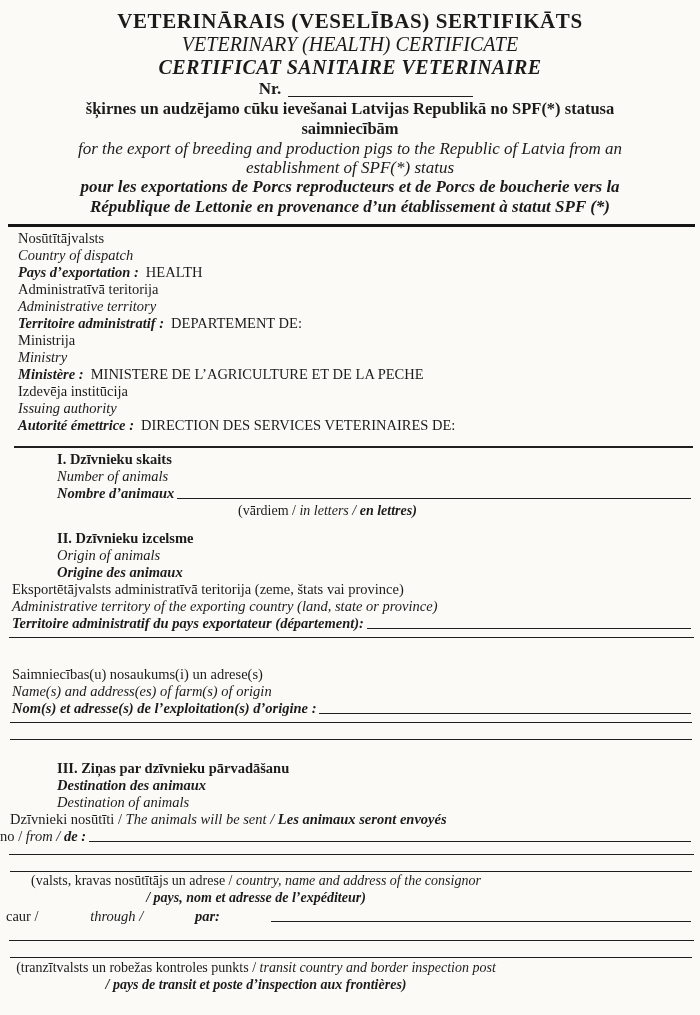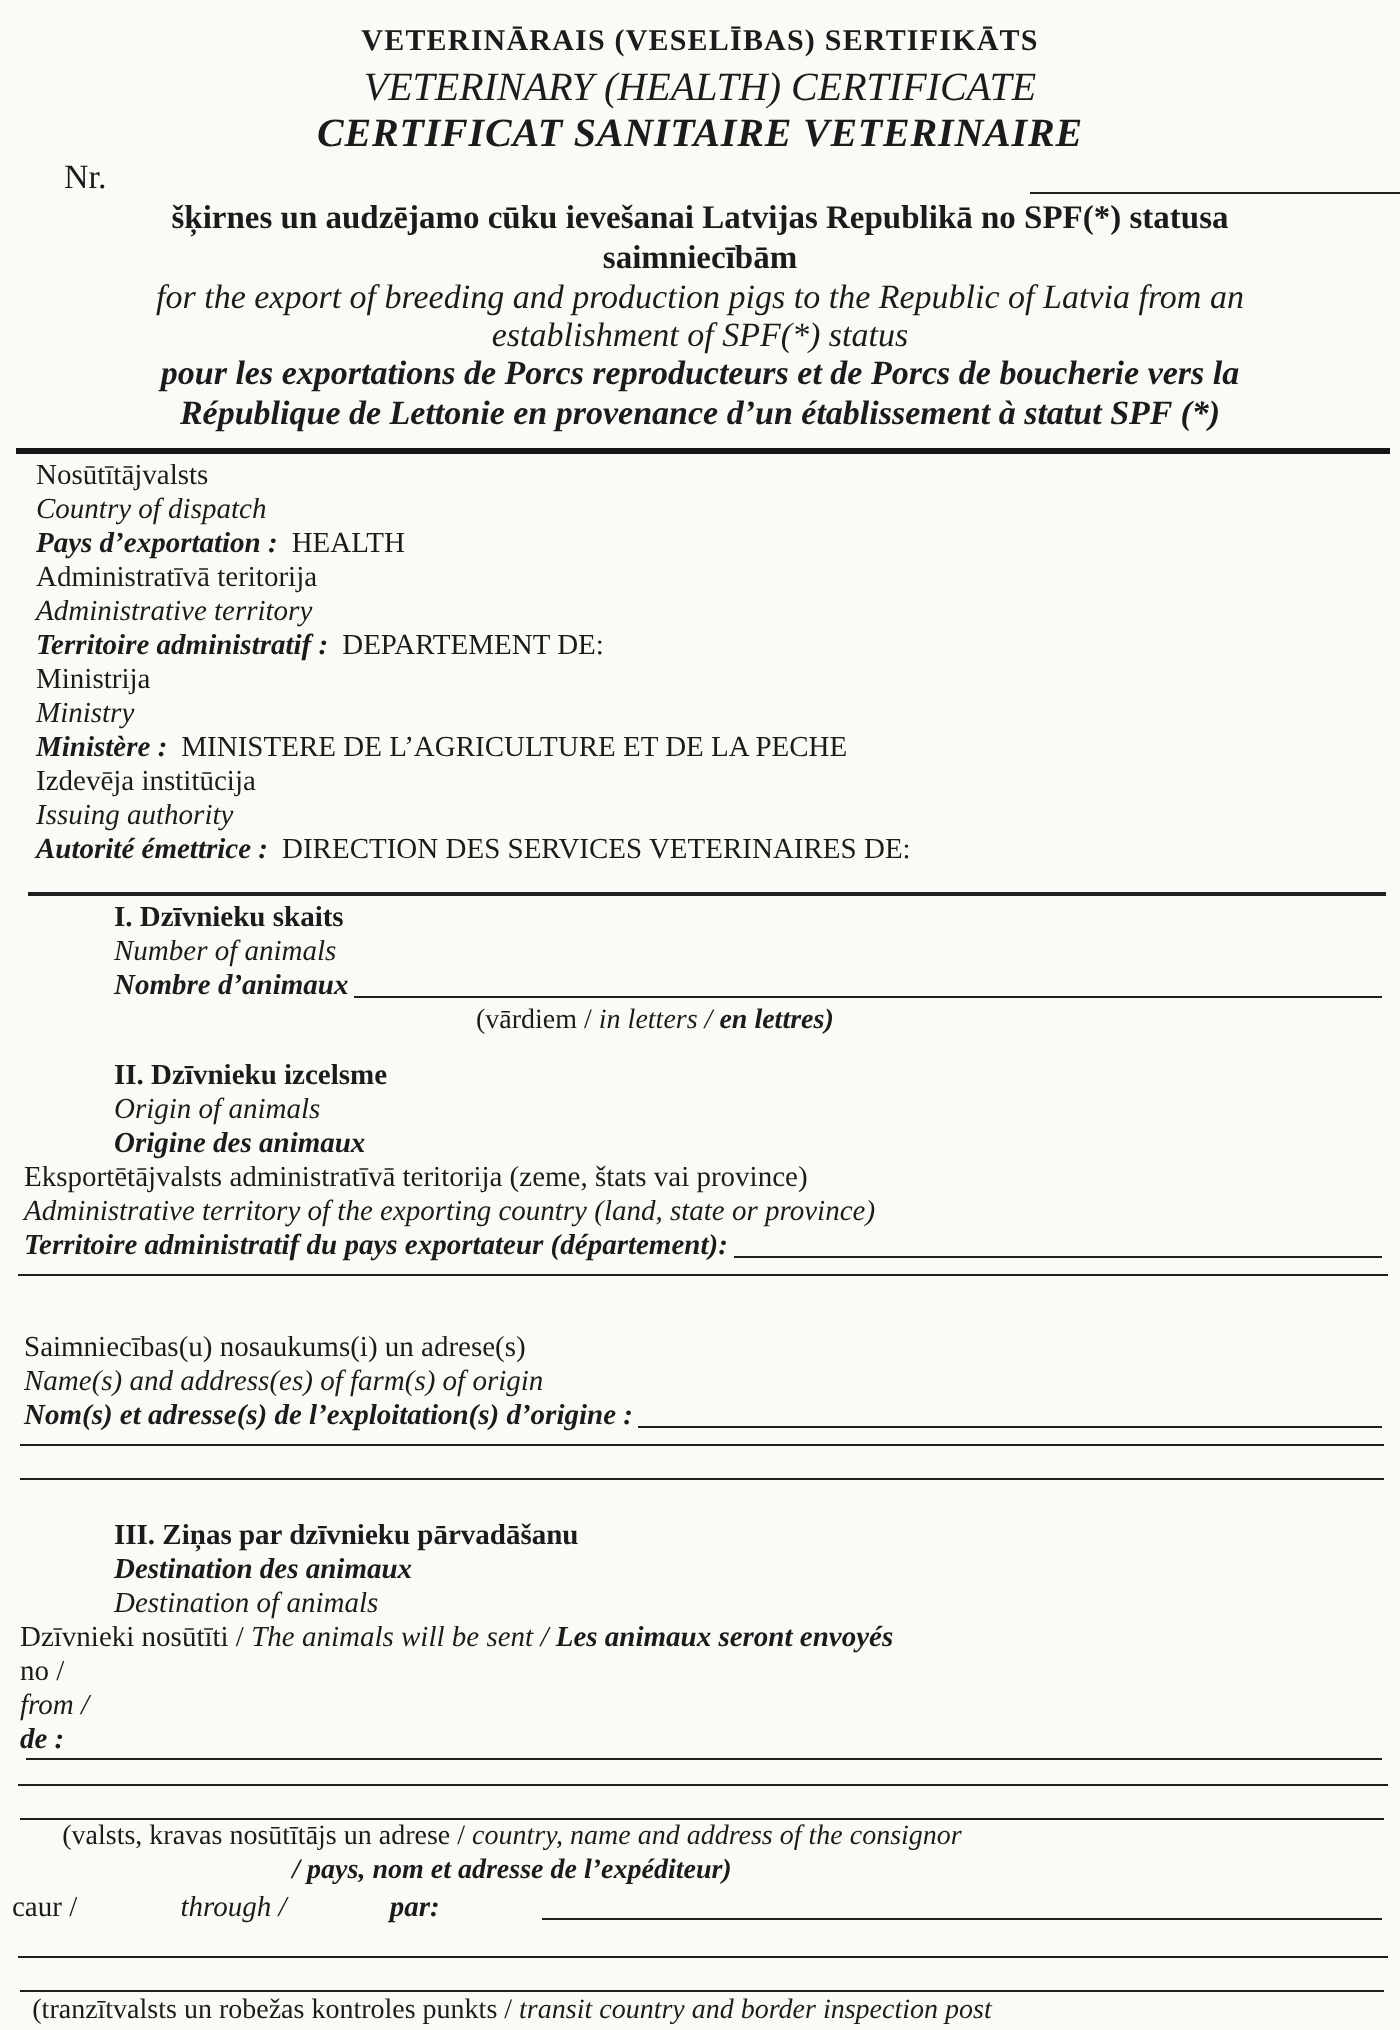--- a/index.html
+++ b/index.html
@@ -13,24 +13,24 @@
     width:700px;height:1015px;margin:0 auto;
     background:var(--paper);color:var(--ink);
     font-family:"Liberation Serif","DejaVu Serif",serif;
     padding-top:9px;overflow:hidden;position:relative;
   }
   .c{text-align:center;}
   .b{font-weight:bold;}
   .i{font-style:italic;}
   .bi{font-weight:bold;font-style:italic;}
   .line{font-size:14.5px;line-height:17px;white-space:pre-wrap;}
-  .t1{font-size:15px;line-height:24px;font-weight:bold;letter-spacing:.6px;text-align:center;}
+  .t1{font-size:21px;line-height:24px;font-weight:bold;letter-spacing:.6px;text-align:center;}
   .t2{font-size:20px;line-height:23px;font-style:italic;}
   .t3{font-size:20px;line-height:23px;font-weight:bold;font-style:italic;letter-spacing:.4px;}
-  .nr-row{display:flex;justify-content:space-between;align-items:stretch;font-weight:normal;
+  .nr-row{display:flex;justify-content:center;align-items:stretch;font-weight:bold;
           font-size:17px;line-height:20px;padding-left:32px;}
   .nr-fill{width:185px;border-bottom:1.8px solid var(--rule);margin:0 0 2px 7px;}
   .p-lv{font-size:16.5px;line-height:20px;font-weight:bold;}
   .p-en{font-size:17px;line-height:19px;font-style:italic;}
   .p-fr{font-size:17px;line-height:20px;font-weight:bold;font-style:italic;}
   .hr-thick{border:0;border-top:3px solid #151515;margin:7px 5px 0 8px;}
   .hr{border:0;border-top:2px solid var(--rule);margin:12px 7px 0 14px;}
   .hr-thin{border:0;border-top:1.6px solid var(--rule);margin:5px 6px 0 9px;}
   .block-dispatch{margin:3px 0 0 18px;}
   .indent{margin-left:57px;}
@@ -122,21 +122,21 @@
     <div class="blank17"></div>
   </div>
 
   <div class="mt20">
     <div class="line b indent">III. Ziņas par dzīvnieku pārvadāšanu</div>
     <div class="line bi indent">Destination des animaux</div>
     <div class="line i indent">Destination of animals</div>
 
     <div class="line" style="margin-left:10px;"><span>Dzīvnieki nosūtīti / </span><span class="i">The animals will be sent / </span><span class="bi">Les animaux seront envoyés</span></div>
 
-    <div class="line fillrow" style="margin-left:10px;flex-direction:column;">
+    <div class="line fillrow" style="">
       <span>no / </span><span class="i">from / </span><span class="bi">de :</span>
       <span class="fill"></span>
     </div>
 
     <hr class="hr-thin mt9">
     <div class="blank17" style="margin-bottom:1px;"></div>
 
     <div class="capblock"><span>(valsts, kravas nosūtītājs un adrese / </span><span class="i">country, name and address of the consignor</span></div>
     <div class="capblock bi">/ pays, nom et adresse de l’expéditeur)</div>
 

